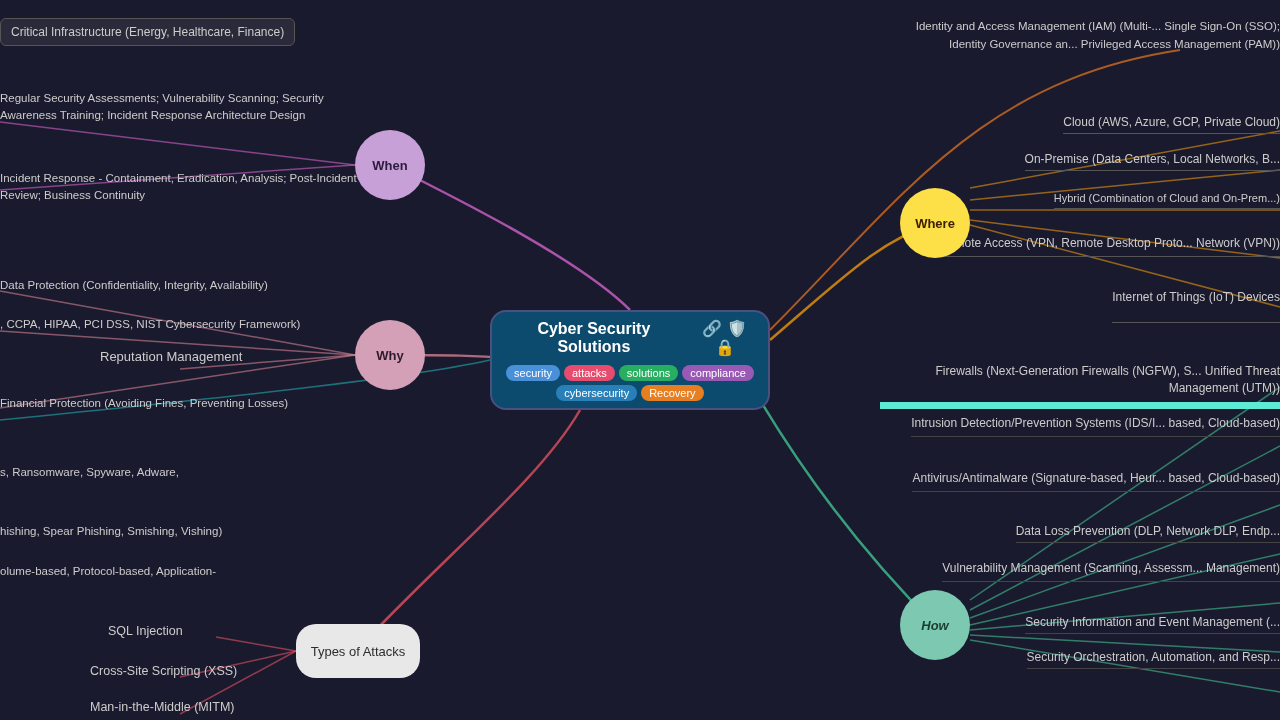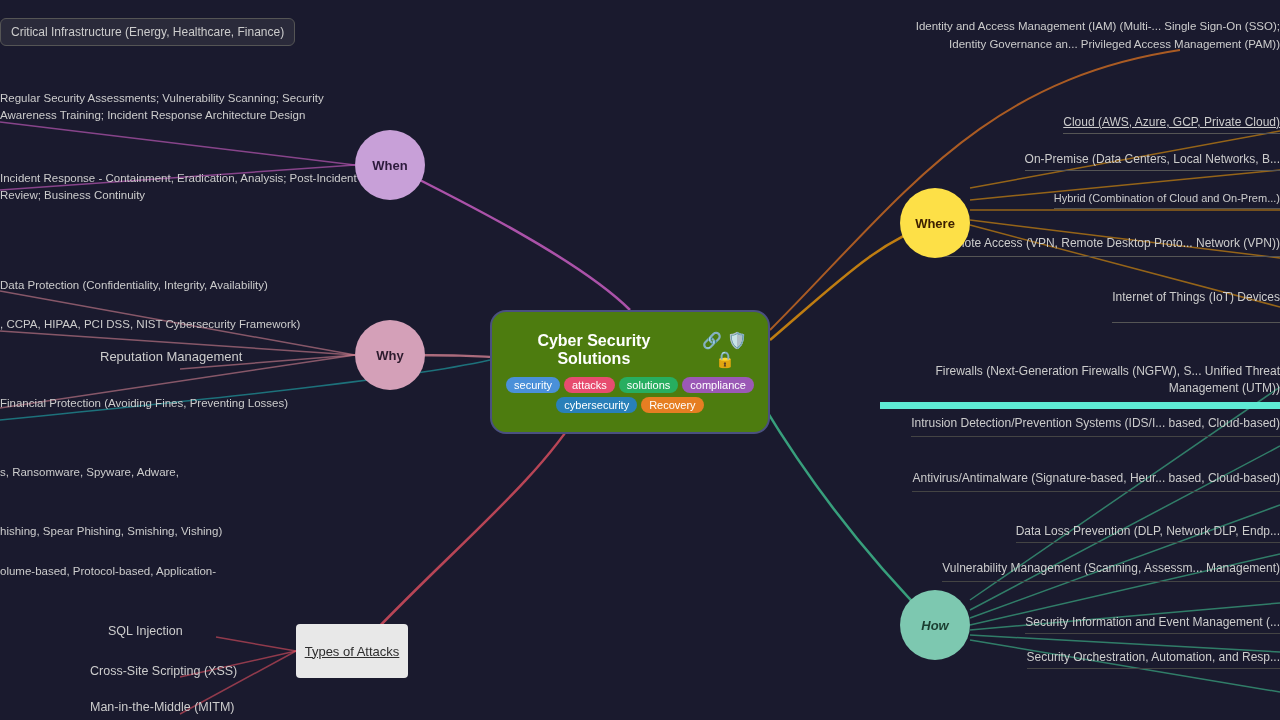--- a/index.html
+++ b/index.html
@@ -18,22 +18,22 @@
       display: flex;
       align-items: center;
       justify-content: center;
       text-align: center;
       font-size: 13px;
       font-weight: 500;
     }
 
     .center-node {
       width: 280px;
-      height: 124px;
-      background: #4d7c0f;
+      height: 100px;
+      background: #0c4a6e;
       border: 2px solid #4a5080;
       border-radius: 16px;
       left: 490px;
       top: 310px;
       flex-direction: column;
       padding: 10px;
       z-index: 10;
     }
 
     .center-node .title {
@@ -108,24 +108,23 @@
       color: #3d2000;
       left: 900px;
       top: 188px;
     }
 
     .node-types {
       background: #e8e8e8;
       color: #2d2d2d;
       left: 296px;
       top: 624px;
-      border-radius: 4px;
-      width: 112px;
+      border-radius: 20px;
+      width: 124px;
       height: 54px;
-      text-decoration: underline;
     }
 
     svg.connections {
       position: absolute;
       top: 0; left: 0;
       width: 1280px;
       height: 720px;
       pointer-events: none;
     }
   </style>
@@ -251,21 +250,21 @@
   <span>Cross-Site Scripting (XSS)</span>
 </div>
 <div style="position:absolute; left:90px; top:700px; color:#cccccc; font-size:12.5px;">
   <span>Man-in-the-Middle (MITM)</span>
 </div>
 
 <div style="position:absolute; right:0; top:18px; color:#cccccc; font-size:11.5px; max-width:380px; line-height:1.55; text-align:right;">
   <span>Identity and Access Management (IAM) (Multi-... Single Sign-On (SSO); Identity Governance an... Privileged Access Management (PAM))</span>
 </div>
 
-<div style="position:absolute; right:0; top:115px; color:#cccccc; font-size:12px; border-bottom:1px solid #555; padding-bottom:4px; max-width:400px; text-align:right;text-decoration:underline;">
+<div style="position:absolute; right:0; top:115px; color:#cccccc; font-size:12px; border-bottom:1px solid #555; padding-bottom:4px; max-width:400px; text-align:right;">
   <span>Cloud (AWS, Azure, GCP, Private Cloud)</span>
 </div>
 <div style="position:absolute; right:0; top:152px; color:#cccccc; font-size:12px; border-bottom:1px solid #555; padding-bottom:4px; max-width:400px; text-align:right;">
   <span>On-Premise (Data Centers, Local Networks, B...</span>
 </div>
 <div style="position:absolute; right:0; top:192px; color:#cccccc; font-size:11px; border-bottom:1px solid #555; padding-bottom:4px; max-width:400px; text-align:right;">
   <span>Hybrid (Combination of Cloud and On-Prem...)</span>
 </div>
 <div style="position:absolute; right:0; top:235px; color:#cccccc; font-size:12px; border-bottom:1px solid #555; padding-bottom:4px; max-width:400px; text-align:right; line-height:1.45;">
   <span>Remote Access (VPN, Remote Desktop Proto... Network (VPN))</span>

